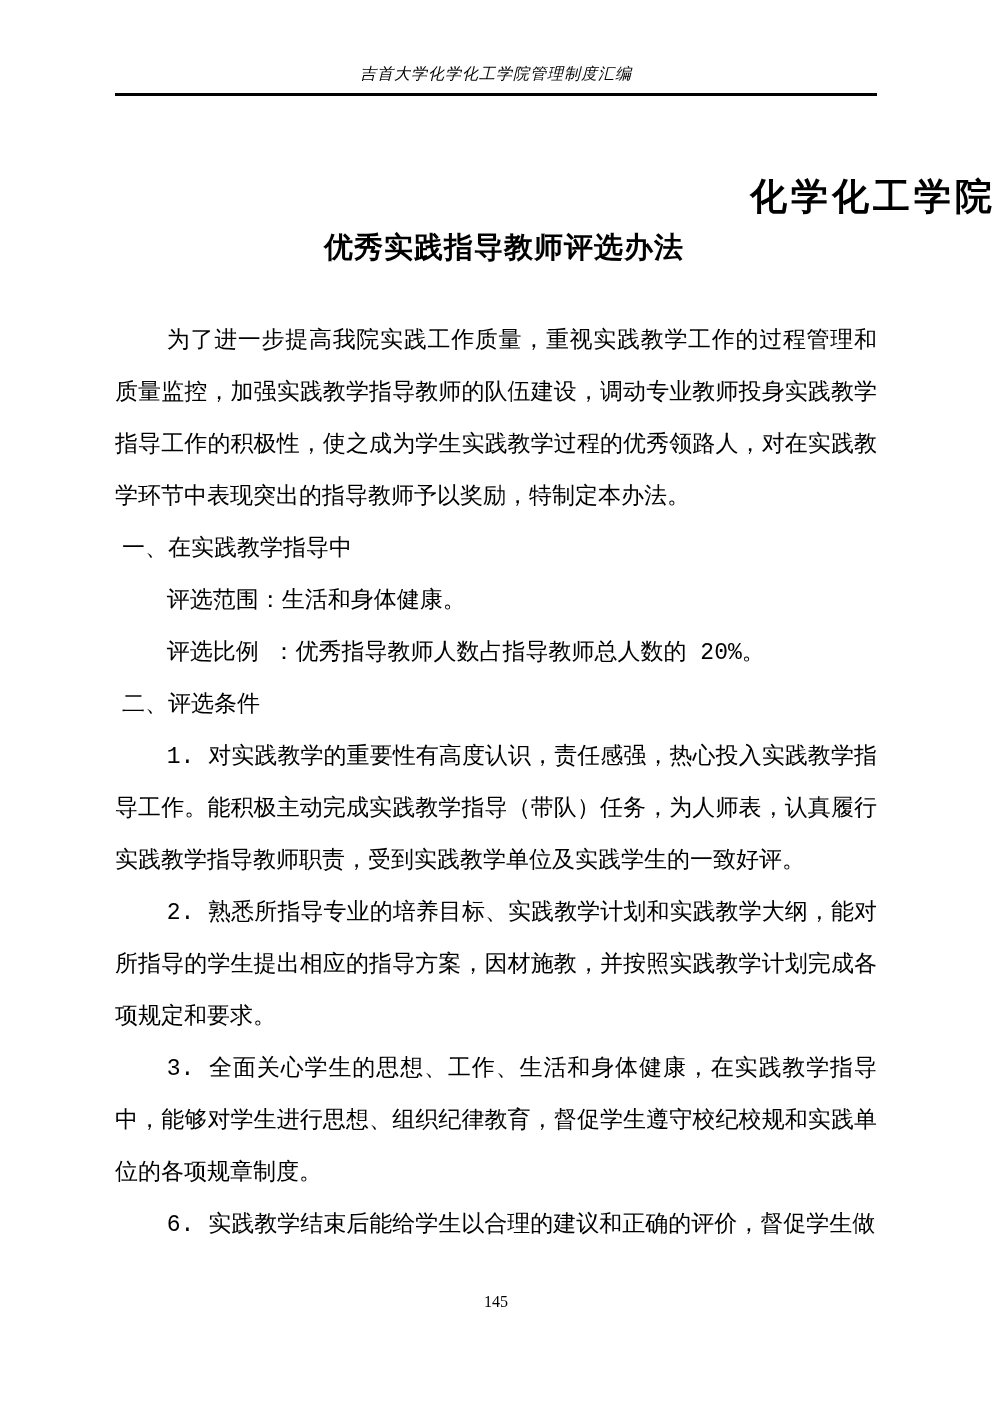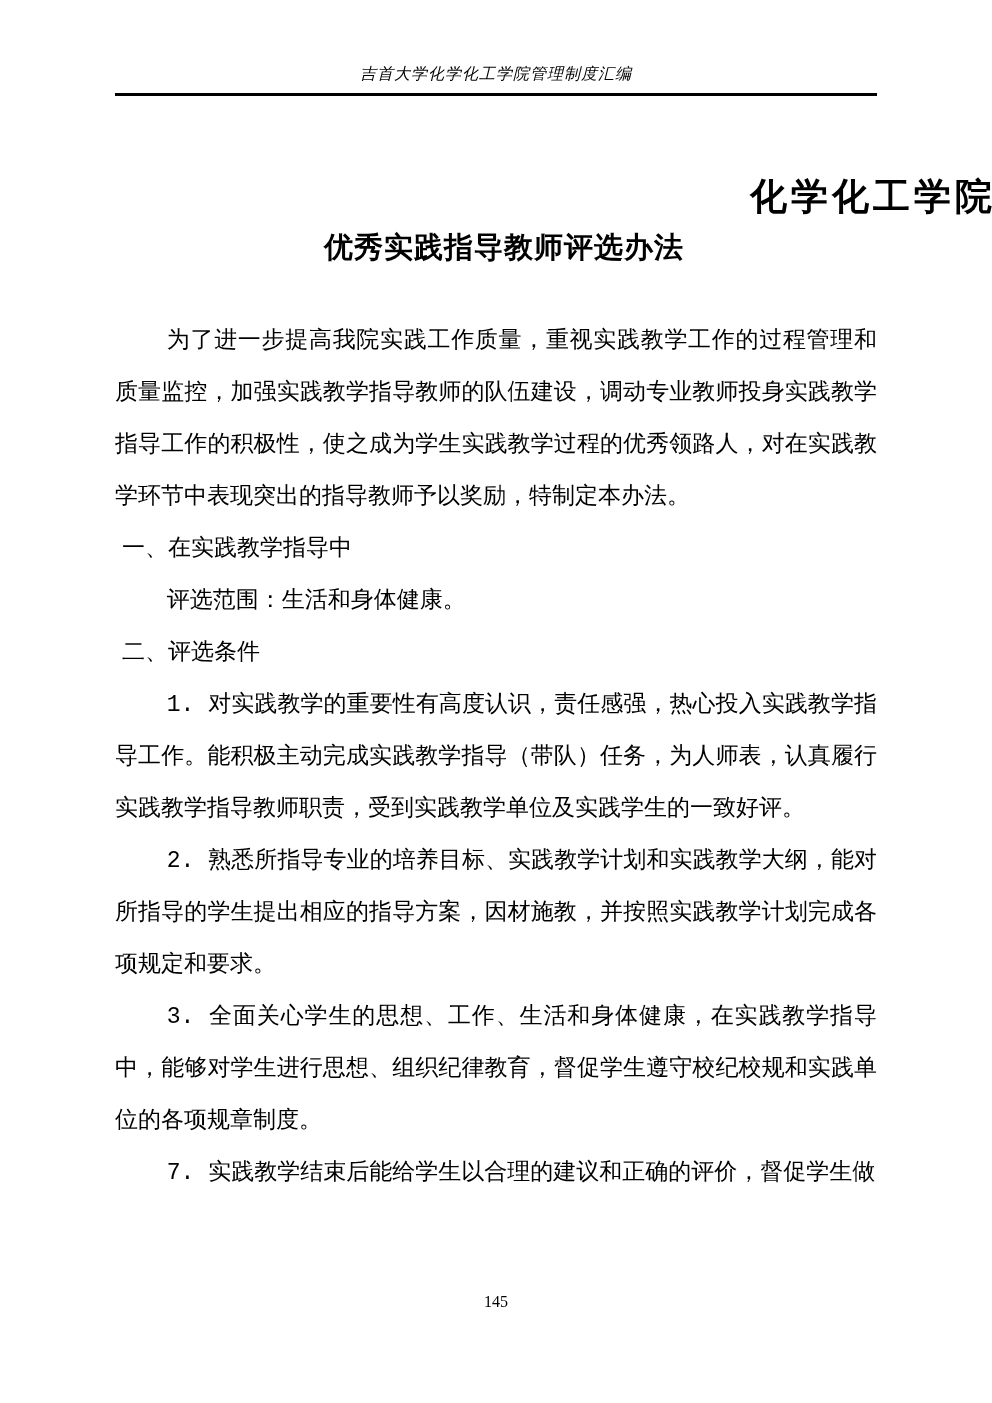--- a/index.html
+++ b/index.html
@@ -102,24 +102,25 @@
   <div class="header-rule"></div>
 
   <h1 class="college-title">化学化工学院</h1>
 
   <h2 class="doc-title">优秀实践指导教师评选办法</h2>
 
   <div class="body-text">
     <p class="para">为了进一步提高我院实践工作质量，重视实践教学工作的过程管理和质量监控，加强实践教学指导教师的队伍建设，调动专业教师投身实践教学指导工作的积极性，使之成为学生实践教学过程的优秀领路人，对在实践教学环节中表现突出的指导教师予以奖励，特制定本办法。</p>
     <p class="section">一、在实践教学指导中</p>
     <p class="para">评选范围：生活和身体健康。</p>
+    <p class="para">评选比例 ：优秀指导教师人数占指导教师总人数的 20%。</p>
     <p class="section">二、评选条件</p>
     <p class="para">1. 对实践教学的重要性有高度认识，责任感强，热心投入实践教学指导工作。能积极主动完成实践教学指导（带队）任务，为人师表，认真履行实践教学指导教师职责，受到实践教学单位及实践学生的一致好评。</p>
     <p class="para">2. 熟悉所指导专业的培养目标、实践教学计划和实践教学大纲，能对所指导的学生提出相应的指导方案，因材施教，并按照实践教学计划完成各项规定和要求。</p>
     <p class="para">3. 全面关心学生的思想、工作、生活和身体健康，在实践教学指导中，能够对学生进行思想、组织纪律教育，督促学生遵守校纪校规和实践单位的各项规章制度。</p>
-    <p class="para">7. 实践教学结束后能给学生以合理的建议和正确的评价，督促学生做</p>
+    <p class="para">6. 实践教学结束后能给学生以合理的建议和正确的评价，督促学生做</p>
   </div>
 
   <div class="footer">
     <span class="page-number">145</span>
   </div>
 
 </div>
 
 </body></html>

